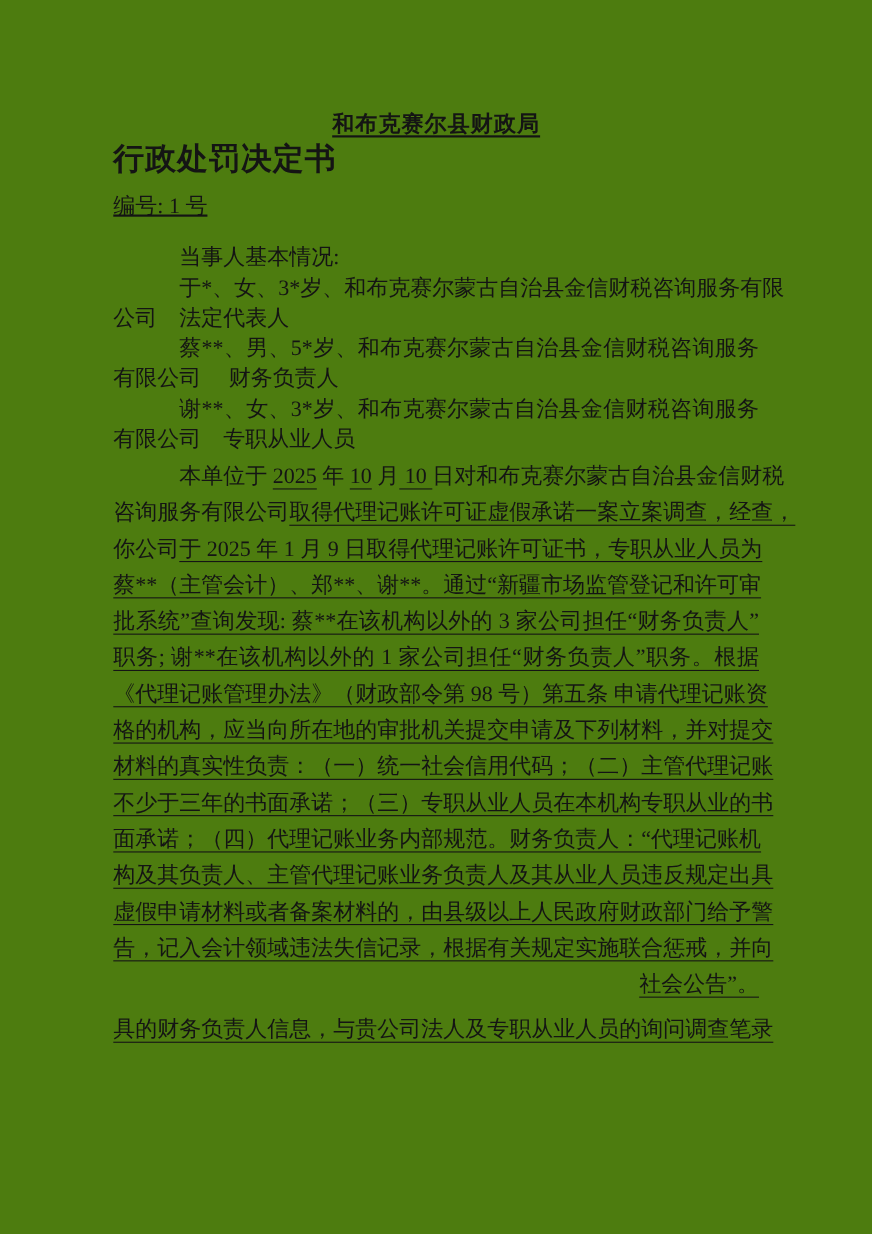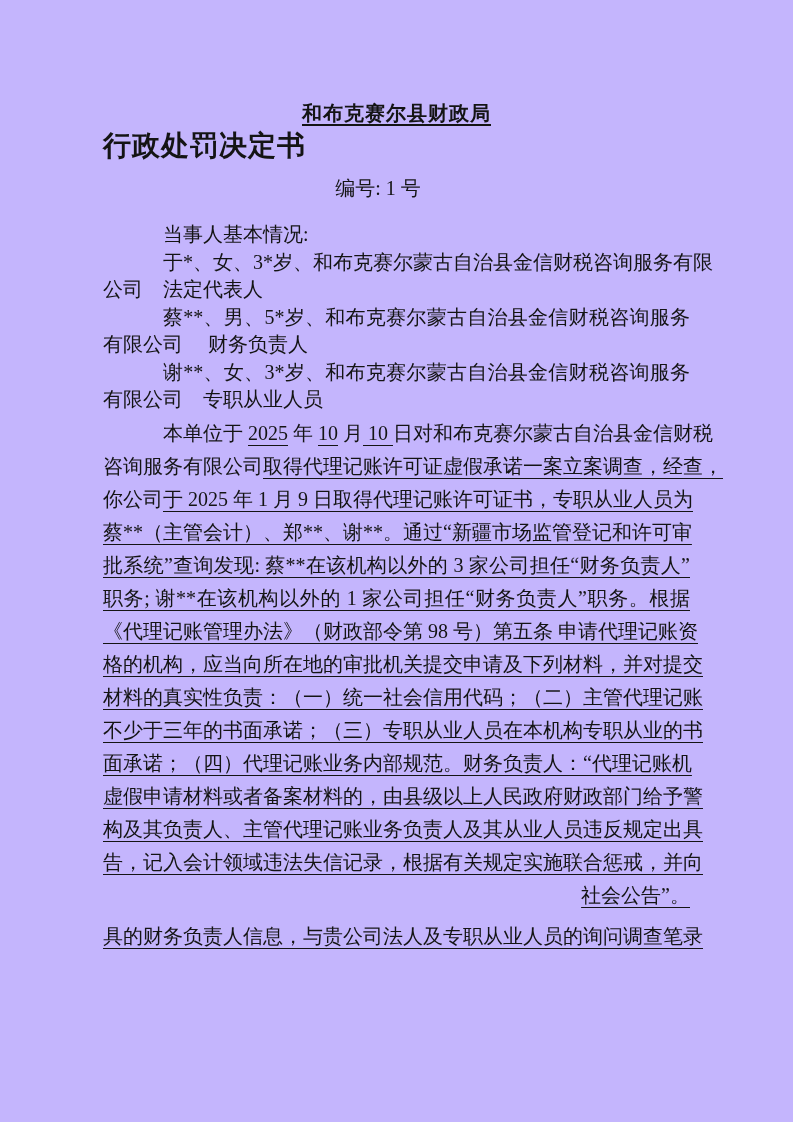--- a/index.html
+++ b/index.html
@@ -1,19 +1,19 @@
 <!DOCTYPE html>
 <html lang="zh"><head>
 <meta charset="utf-8">
 <style>
   html,body { margin:0; padding:0; background:#ffffff; }
   .page {
     position:relative;
     width:793px; height:1122px;
-    background:#c4b5fd;
+    background:#4d7c0f;
     overflow:hidden;
     font-family:"Liberation Serif","DejaVu Serif",serif;
     color:#141414;
   }
   .content { padding:0 103px; }
 
   
   .org-title {
     margin-top:100px;
     text-align:center;
@@ -28,24 +28,25 @@
   }
   .doc-title {
     margin-top:3px;
     text-align:left;
     font-size:28px; font-weight:bold;
     line-height:34px;
     letter-spacing:1px;
   }
   .doc-number {
     margin-top:12px;
-    text-align:center;
+    text-align:left;
     padding-right:37px;
     font-size:20px;
     line-height:26px;
+    text-decoration:underline;
   }
 
   
   .ln {
     font-size:20px;
     white-space:nowrap;
     text-align:left;
   }
   .sec-a { margin-top:20px; }
   .sec-a .ln { line-height:27.5px; }
@@ -88,22 +89,22 @@
       <div class="ln jf"><span>咨询服务有限公司</span><span class="u">取得代理记账许可证虚假承诺一案立案调查，经查，</span></div>
       <div class="ln jf"><span>你公司</span><span class="u">于 2025 年 1 月 9 日取得代理记账许可证书，专职从业人员为</span></div>
       <div class="ln jf"><span class="u">蔡**（主管会计）、郑**、谢**。通过“新疆市场监管登记和许可审</span></div>
       <div class="ln jf"><span class="u">批系统”查询发现: 蔡**在该机构以外的 3 家公司担任“财务负责人”</span></div>
       <div class="ln jf"><span class="u">职务; 谢**在该机构以外的 1 家公司担任“财务负责人”职务。根据</span></div>
       <div class="ln jf"><span class="u">《代理记账管理办法》（财政部令第 98 号）第五条 申请代理记账资</span></div>
       <div class="ln jf"><span class="u">格的机构，应当向所在地的审批机关提交申请及下列材料，并对提交</span></div>
       <div class="ln jf"><span class="u">材料的真实性负责：（一）统一社会信用代码；（二）主管代理记账</span></div>
       <div class="ln jf"><span class="u">不少于三年的书面承诺；（三）专职从业人员在本机构专职从业的书</span></div>
       <div class="ln jf"><span class="u">面承诺；（四）代理记账业务内部规范。财务负责人：“代理记账机</span></div>
+      <div class="ln jf"><span class="u">构及其负责人、主管代理记账业务负责人及其从业人员违反规定出具</span></div>
       <div class="ln jf"><span class="u">虚假申请材料或者备案材料的，由县级以上人民政府财政部门给予警</span></div>
-      <div class="ln jf"><span class="u">构及其负责人、主管代理记账业务负责人及其从业人员违反规定出具</span></div>
       <div class="ln jf"><span class="u">告，记入会计领域违法失信记录，根据有关规定实施联合惩戒，并向</span></div>
       <div class="ln"><span class="u">社会公告”。</span></div>
     </div>
 
     <div class="sec-e">
       <div class="ln jf"><span class="u">具的财务负责人信息，与贵公司法人及专职从业人员的询问调查笔录</span></div>
     </div>
 
   </div>
 </div>

